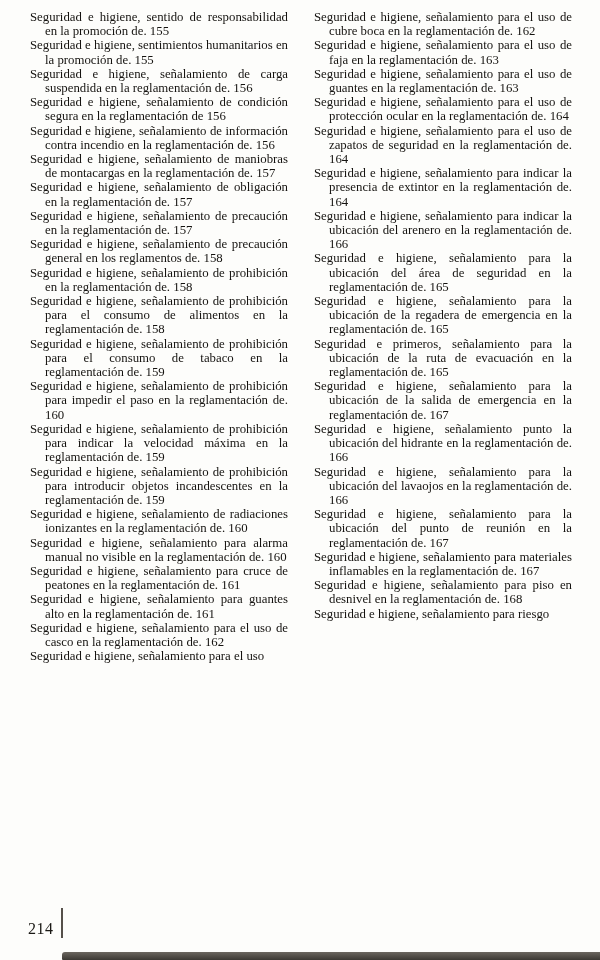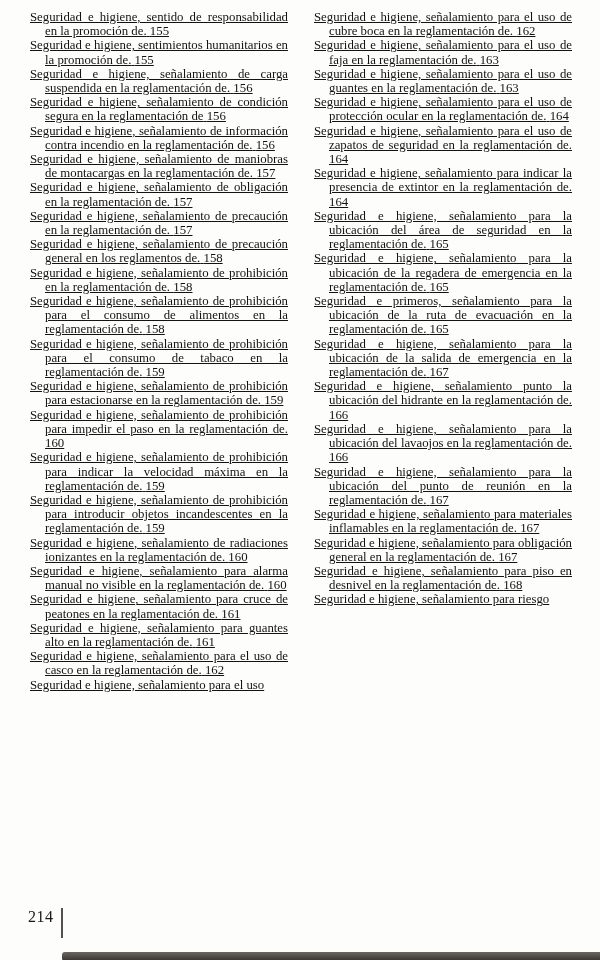--- a/index.html
+++ b/index.html
@@ -14,39 +14,38 @@
     background: #fdfdfb;
     overflow: hidden;
     color: #151310;
   }
   .columns {
     position: absolute;
     top: 10px; left: 30px;
     width: 542px;
     display: flex;
     gap: 26px;
-    text-decoration: underline;
   }
   .col { width: 258px; }
   .entry {
     font-size: 12.8px;
     line-height: 14.2px;
     text-align: justify;
     padding-left: 15px;
     text-indent: -15px;
     overflow-wrap: break-word;
     hyphens: auto;
   }
   .entry.continuation { text-indent: 0; }
   .entry .pageref { white-space: nowrap; }
   .footer {
     position: absolute;
     left: 28px; top: 908px;
     display: flex;
-    align-items: flex-start;
+    align-items: flex-end;
   }
   .pagenum {
     font-size: 16px;
     letter-spacing: 0.5px;
     color: #1a1814;
   }
   .footer-rule {
     width: 2px; height: 30px;
     background: #55504a;
     margin-left: 7px;
@@ -71,47 +70,46 @@
         <p class="entry"><span>Seguridad e higiene, señalamiento de carga suspendida en la reglamentación de.</span> <span class="pageref">156</span></p>
         <p class="entry"><span>Seguridad e higiene, señalamiento de condición segura en la reglamentación de</span> <span class="pageref">156</span></p>
         <p class="entry"><span>Seguridad e higiene, señalamiento de información contra incendio en la reglamentación de.</span> <span class="pageref">156</span></p>
         <p class="entry"><span>Seguridad e higiene, señalamiento de maniobras de montacargas en la reglamentación de.</span> <span class="pageref">157</span></p>
         <p class="entry"><span>Seguridad e higiene, señalamiento de obligación en la reglamentación de.</span> <span class="pageref">157</span></p>
         <p class="entry"><span>Seguridad e higiene, señalamiento de precaución en la reglamentación de.</span> <span class="pageref">157</span></p>
         <p class="entry"><span>Seguridad e higiene, señalamiento de precaución general en los reglamentos de.</span> <span class="pageref">158</span></p>
         <p class="entry"><span>Seguridad e higiene, señalamiento de prohibición en la reglamentación de.</span> <span class="pageref">158</span></p>
         <p class="entry"><span>Seguridad e higiene, señalamiento de prohibición para el consumo de alimentos en la reglamentación de.</span> <span class="pageref">158</span></p>
         <p class="entry"><span>Seguridad e higiene, señalamiento de prohibición para el consumo de tabaco en la reglamentación de.</span> <span class="pageref">159</span></p>
-        <p class="entry"><span>Seguridad e higiene, señalamiento de prohibición para estacionarse en la reglamentación de.</span> <span class="pageref">159</span></p>
         <p class="entry"><span>Seguridad e higiene, señalamiento de prohibición para impedir el paso en la reglamentación de.</span> <span class="pageref">160</span></p>
         <p class="entry"><span>Seguridad e higiene, señalamiento de prohibición para indicar la velocidad máxima en la reglamentación de.</span> <span class="pageref">159</span></p>
         <p class="entry"><span>Seguridad e higiene, señalamiento de prohibición para introducir objetos incandescentes en la reglamentación de.</span> <span class="pageref">159</span></p>
         <p class="entry"><span>Seguridad e higiene, señalamiento de radiaciones ionizantes en la reglamentación de.</span> <span class="pageref">160</span></p>
         <p class="entry"><span>Seguridad e higiene, señalamiento para alarma manual no visible en la reglamentación de.</span> <span class="pageref">160</span></p>
         <p class="entry"><span>Seguridad e higiene, señalamiento para cruce de peatones en la reglamentación de.</span> <span class="pageref">161</span></p>
         <p class="entry"><span>Seguridad e higiene, señalamiento para guantes alto en la reglamentación de.</span> <span class="pageref">161</span></p>
         <p class="entry"><span>Seguridad e higiene, señalamiento para el uso de casco en la reglamentación de.</span> <span class="pageref">162</span></p>
         <p class="entry"><span>Seguridad e higiene, señalamiento para el uso</span></p>
       </div>
     <div class="col">
         <p class="entry"><span>Seguridad e higiene, señalamiento para el uso de cubre boca en la reglamentación de.</span> <span class="pageref">162</span></p>
         <p class="entry"><span>Seguridad e higiene, señalamiento para el uso de faja en la reglamentación de.</span> <span class="pageref">163</span></p>
         <p class="entry"><span>Seguridad e higiene, señalamiento para el uso de guantes en la reglamentación de.</span> <span class="pageref">163</span></p>
         <p class="entry"><span>Seguridad e higiene, señalamiento para el uso de protección ocular en la reglamentación de.</span> <span class="pageref">164</span></p>
         <p class="entry"><span>Seguridad e higiene, señalamiento para el uso de zapatos de seguridad en la reglamentación de.</span> <span class="pageref">164</span></p>
         <p class="entry"><span>Seguridad e higiene, señalamiento para indicar la presencia de extintor en la reglamentación de.</span> <span class="pageref">164</span></p>
+        <p class="entry"><span>Seguridad e higiene, señalamiento para indicar la ubicación del arenero en la reglamentación de.</span> <span class="pageref">166</span></p>
         <p class="entry"><span>Seguridad e higiene, señalamiento para la ubicación del área de seguridad en la reglamentación de.</span> <span class="pageref">165</span></p>
         <p class="entry"><span>Seguridad e higiene, señalamiento para la ubicación de la regadera de emergencia en la reglamentación de.</span> <span class="pageref">165</span></p>
         <p class="entry"><span>Seguridad e primeros, señalamiento para la ubicación de la ruta de evacuación en la reglamentación de.</span> <span class="pageref">165</span></p>
         <p class="entry"><span>Seguridad e higiene, señalamiento para la ubicación de la salida de emergencia en la reglamentación de.</span> <span class="pageref">167</span></p>
         <p class="entry"><span>Seguridad e higiene, señalamiento punto la ubicación del hidrante en la reglamentación de.</span> <span class="pageref">166</span></p>
         <p class="entry"><span>Seguridad e higiene, señalamiento para la ubicación del lavaojos en la reglamentación de.</span> <span class="pageref">166</span></p>
         <p class="entry"><span>Seguridad e higiene, señalamiento para la ubicación del punto de reunión en la reglamentación de.</span> <span class="pageref">167</span></p>
         <p class="entry"><span>Seguridad e higiene, señalamiento para materiales inflamables en la reglamentación de.</span> <span class="pageref">167</span></p>
-        <p class="entry"><span>Seguridad e higiene, señalamiento para obligación general en la reglamentación de.</span> <span class="pageref">167</span></p>
         <p class="entry"><span>Seguridad e higiene, señalamiento para piso en desnivel en la reglamentación de.</span> <span class="pageref">168</span></p>
         <p class="entry"><span>Seguridad e higiene, señalamiento para riesgo</span></p>
       </div>
   </div>
 
   <div class="footer">
     <span class="pagenum">214</span>
     <span class="footer-rule"></span>
   </div>
 

